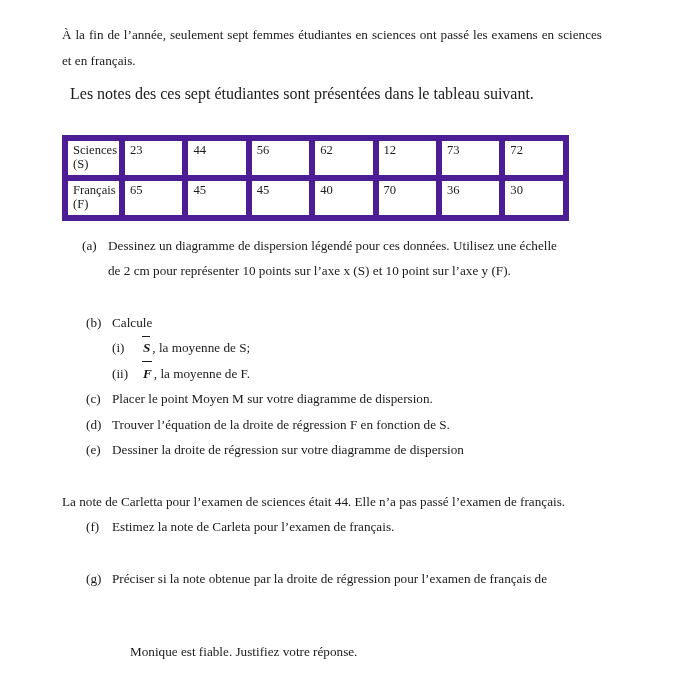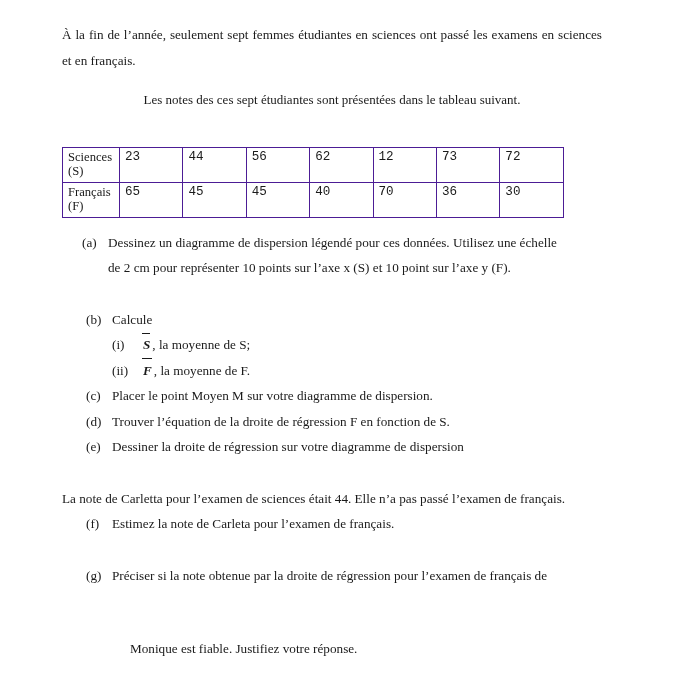--- a/index.html
+++ b/index.html
@@ -23,51 +23,50 @@
     padding: 22px 88px 0 62px;
   }
   .para {
     font-size: 13.2px;
     line-height: 25.5px;
     margin: 0;
     text-align: justify;
     text-justify: inter-word;
   }
   .para-left {
-    font-size: 13px;
+    font-size: 16px;
     line-height: 25.5px;
-    margin: 14px;
-    text-align: center;
+    margin: 8px;
+    text-align: left;
   }
   .gap-sm { height: 12px; }
   .gap-md { height: 20px; }
   .gap-lg { height: 26px; }
 
   
   .data-table {
     border-collapse: collapse;
     table-layout: fixed;
     width: 501px;
     margin: 0;
     font-size: 12.6px;
   }
   .data-table td {
-    border: 1px solid #4c1d95;
+    border: 6px solid #4c1d95;
     padding: 2px 5px 3px 5px;
     vertical-align: top;
     line-height: 14.5px;
     height: 26px;
     box-sizing: border-box;
   }
   .data-table td.rowhead {
     width: 57px;
   }
   .data-table td.cell {
     width: 63.4px;
-    font-family: Liberation Mono, monospace;
   }
   .rowhead .lbl { display: block; }
   .rowhead .sym { display: block; }
 
   
   .qlist {
     margin: 0;
     padding: 0;
     list-style: none;
   }

